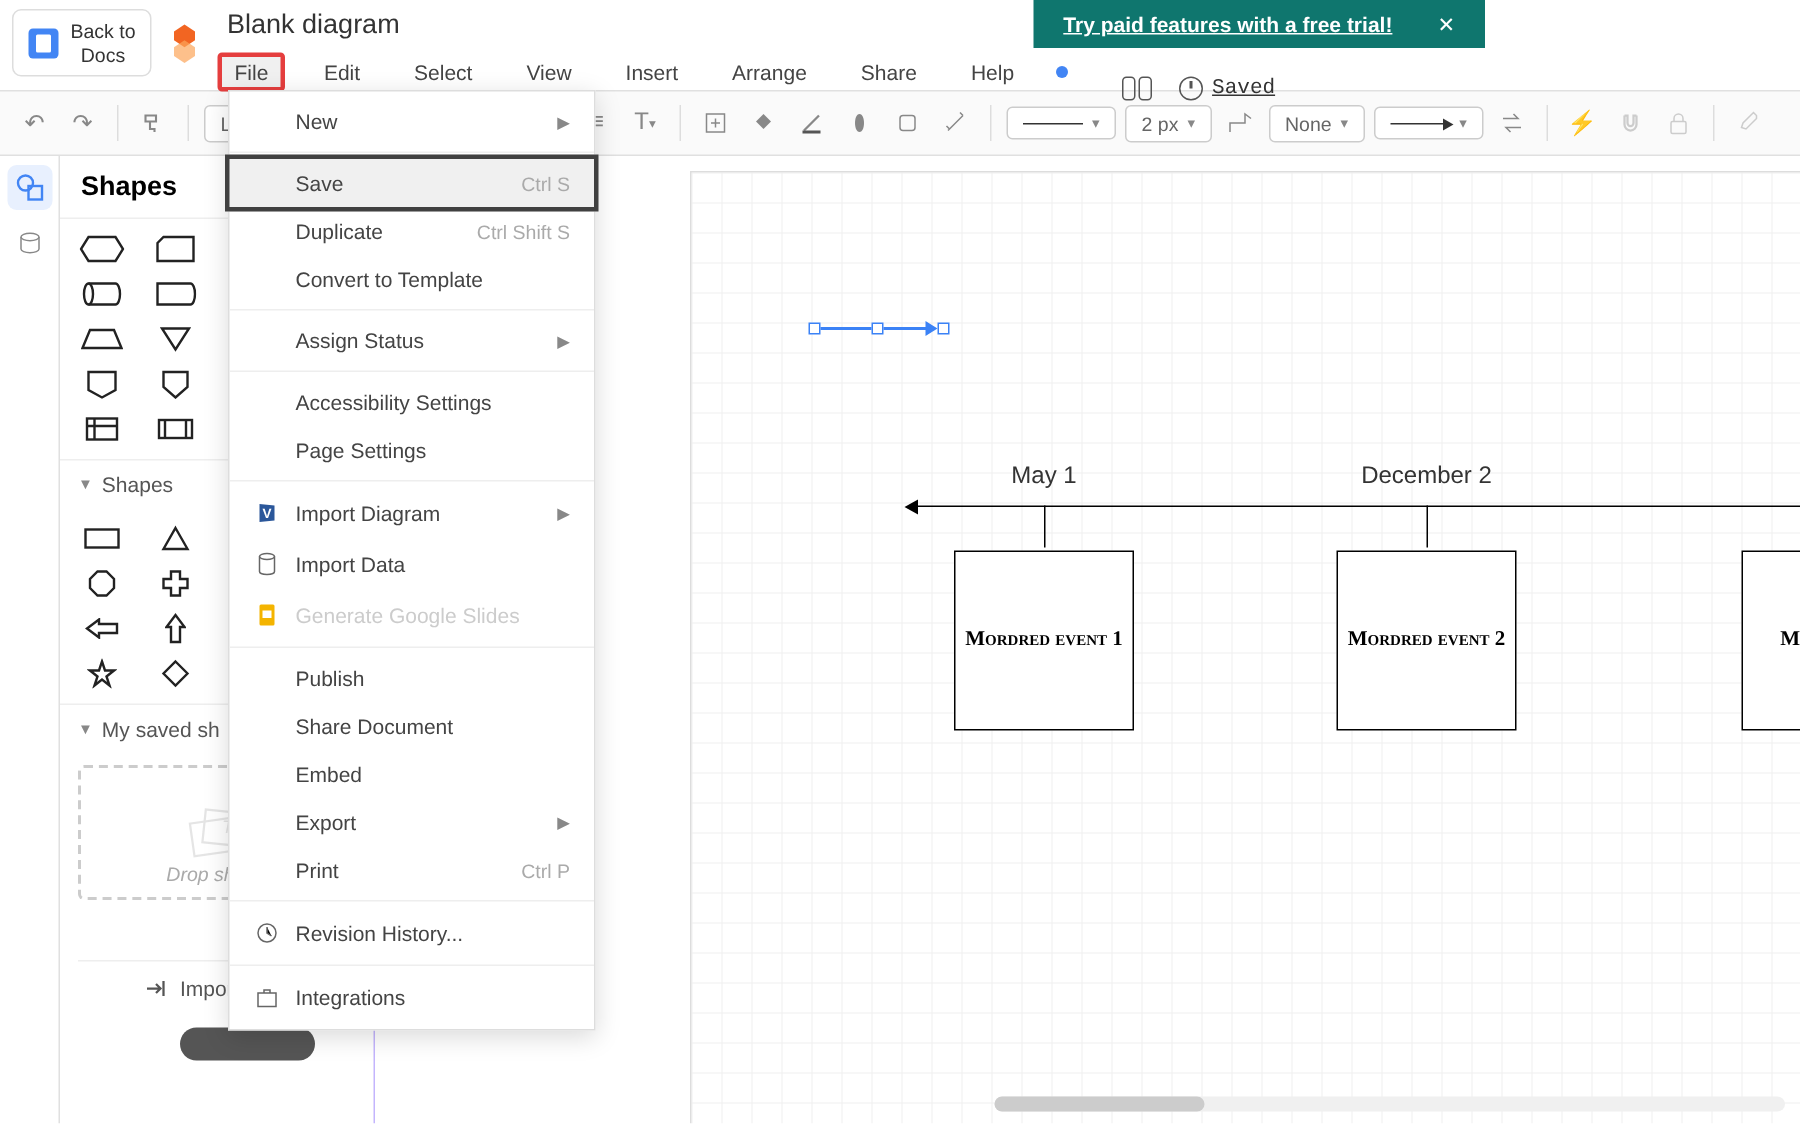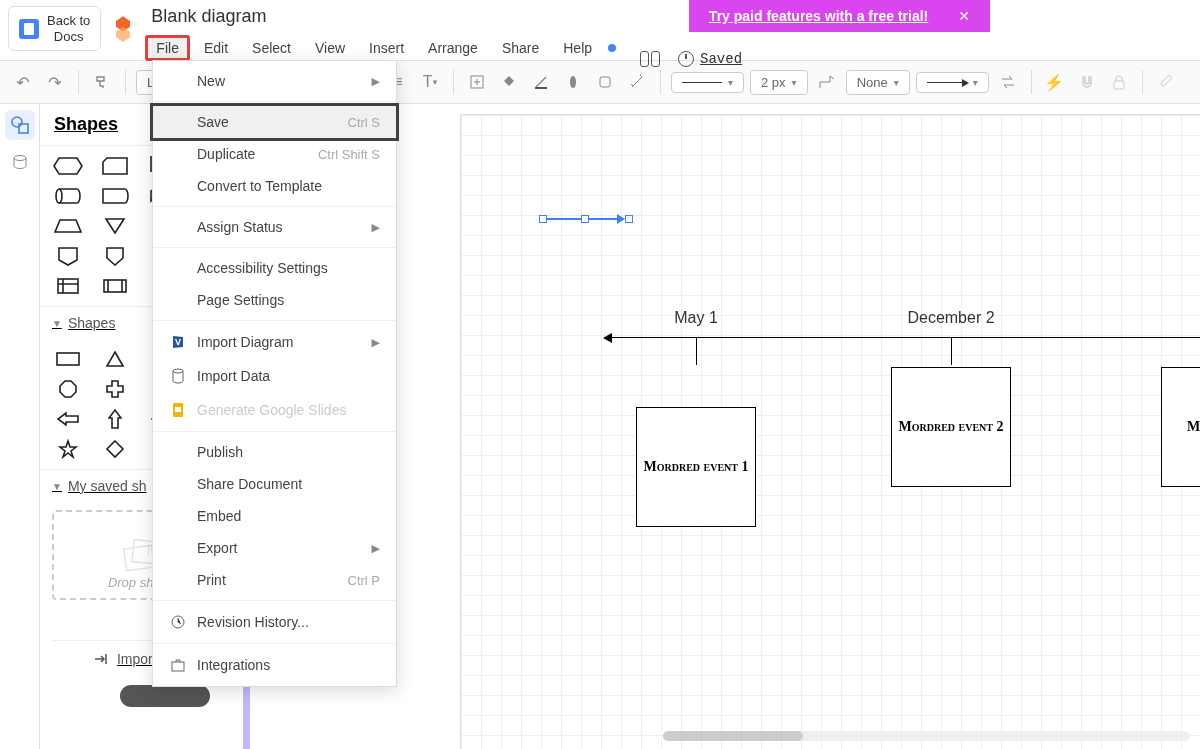--- a/index.html
+++ b/index.html
@@ -1,31 +1,31 @@
 <!DOCTYPE html>
 <html><head>
 <meta charset="utf-8">
 <style>
 * { margin: 0; padding: 0; box-sizing: border-box; font-family: -apple-system, BlinkMacSystemFont, "Segoe UI", Arial, sans-serif; }
 body { width: 1200px; height: 749px; overflow: hidden; background: #fff; position: relative; }
 
 
-.trial-banner { position: absolute; top: 0; right: 210px; background: #d946ef; color: #fff; padding: 8px 20px; display: flex; align-items: center; gap: 30px; font-size: 14px; z-index: 100; }
+.trial-banner { position: absolute; top: 0; right: 210px; background: #0f766e; color: #fff; padding: 8px 20px; display: flex; align-items: center; gap: 30px; font-size: 14px; z-index: 100; }
 .trial-banner span { text-decoration: underline; font-weight: 600; cursor: pointer; }
 .trial-banner .close-x { text-decoration: none; cursor: pointer; font-weight: 400; }
 
 
 .header { display: flex; align-items: flex-start; padding: 6px 8px 0; gap: 8px; height: 60px; }
 .back-btn { display: flex; align-items: center; gap: 8px; border: 1px solid #ddd; border-radius: 6px; padding: 6px 10px; font-size: 13px; color: #333; background: #fff; cursor: pointer; line-height: 1.2; }
 .back-btn .gdocs-icon { width: 20px; height: 20px; background: #4285f4; border-radius: 3px; display: flex; align-items: center; justify-content: center; }
 .back-btn .gdocs-icon::before { content: ""; width: 10px; height: 12px; background: #fff; border-radius: 1px; }
 .logo { width: 28px; height: 28px; margin-top: 8px; }
 .title-menu { display: flex; flex-direction: column; flex: 1; }
 .doc-title { font-size: 18px; font-weight: 400; color: #333; padding-left: 6px; }
-.menubar { display: flex; gap: 4px; align-items: center; margin-top: 2px; }
+.menubar { display: flex; gap: 16px; align-items: center; margin-top: 2px; }
 .menu-item { padding: 4px 10px; font-size: 14px; color: #444; cursor: pointer; border-radius: 3px; position: relative; }
 .menu-item.file-active { border: 3px solid #e53e3e; background: #f0f0f0; padding: 2px 8px; }
 .blue-dot { width: 8px; height: 8px; background: #4285f4; border-radius: 50%; display: inline-block; margin-left: 2px; }
 .right-tools { display: flex; align-items: center; gap: 18px; margin-left: 20px; margin-top: 22px; }
 .saved-link { text-decoration: underline; color: #333; font-size: 14px; cursor: pointer; font-family: Liberation Mono, monospace; }
 .clock-icon { width: 16px; height: 16px; border: 1.5px solid #555; border-radius: 50%; position: relative; }
 .clock-icon::before { content: ""; position: absolute; width: 1.5px; height: 5px; background: #555; left: 6px; top: 2px; }
 .binoc-icon { width: 20px; height: 16px; display: flex; gap: 2px; }
 .binoc-icon::before, .binoc-icon::after { content: ""; width: 8px; height: 14px; border: 1.5px solid #555; border-radius: 3px; }
 
@@ -38,21 +38,21 @@
 .tb-arrow-preview { width: 40px; height: 1px; background: #333; position: relative; }
 .tb-arrow-preview::after { content: ""; position: absolute; right: -2px; top: -3px; border-left: 7px solid #333; border-top: 4px solid transparent; border-bottom: 4px solid transparent; }
 .caret { font-size: 10px; color: #888; }
 
 
 .left-rail { position: absolute; left: 0; top: 104px; width: 40px; height: calc(100% - 104px); border-right: 1px solid #e0e0e0; display: flex; flex-direction: column; align-items: center; padding-top: 6px; gap: 8px; background: #fff; }
 .rail-btn { width: 30px; height: 30px; display: flex; align-items: center; justify-content: center; border-radius: 6px; cursor: pointer; }
 .rail-btn.active { background: #e8f0fe; }
 
 
-.shapes-panel { position: absolute; left: 40px; top: 104px; width: 210px; height: calc(100% - 104px); border-right: 7px solid #c4b5fd; background: #fff; overflow: hidden; text-decoration: underline; }
+.shapes-panel { position: absolute; left: 40px; top: 104px; width: 210px; height: calc(100% - 104px); border-right: 1px solid #c4b5fd; background: #fff; overflow: hidden; }
 .shapes-title { font-size: 18px; font-weight: 700; padding: 10px 14px; border-bottom: 1px solid #eee; }
 .shape-grid { display: grid; grid-template-columns: repeat(4, 1fr); gap: 6px; padding: 8px 10px; }
 .shape-cell { width: 36px; height: 24px; display: flex; align-items: center; justify-content: center; cursor: pointer; }
 .shape-cell svg { stroke: #222; stroke-width: 1.6; fill: none; }
 .section-header { display: flex; align-items: center; gap: 6px; padding: 8px 12px; font-size: 14px; color: #555; border-top: 1px solid #eee; cursor: pointer; }
 .section-header .tri { font-size: 10px; color: #888; }
 .dropzone { margin: 8px 12px; border: 2px dashed #ccc; border-radius: 4px; height: 90px; display: flex; align-items: center; justify-content: center; color: #aaa; font-style: italic; font-size: 13px; position: relative; }
 .import-data-btn { margin: 40px 12px 12px; display: flex; align-items: center; gap: 8px; justify-content: center; padding: 10px; background: #fff; border: none; border-top: 1px solid #eee; font-size: 14px; color: #555; cursor: pointer; width: calc(100% - 24px); }
 .import-badge { position: absolute; bottom: 42px; left: 80px; background: #555; color: #fff; border-radius: 12px; width: 90px; height: 22px; }
 
@@ -557,20 +557,20 @@
     </div>
 
     <div class="timeline-axis">
       <div class="tick" style="left:85px;">
           <div class="tick-label">May 1</div>
         </div>
       <div class="tick" style="left:340px;">
           <div class="tick-label">December 2</div>
         </div>
     </div>
-    <div class="event-box" style="left:175px; top:252px;margin-top:40px;">Mordred event 1</div>
+    <div class="event-box" style="left:175px; top:252px;">Mordred event 1</div>
     <div class="event-box" style="left:430px; top:252px;">Mordred event 2</div>
     <div class="event-box" style="left:700px; top:252px; width:80px;">Mor</div>
   </div>
   <div class="canvas-scroll">
     <div class="canvas-scroll-thumb"></div>
   </div>
 </div>
 
 </body></html>

